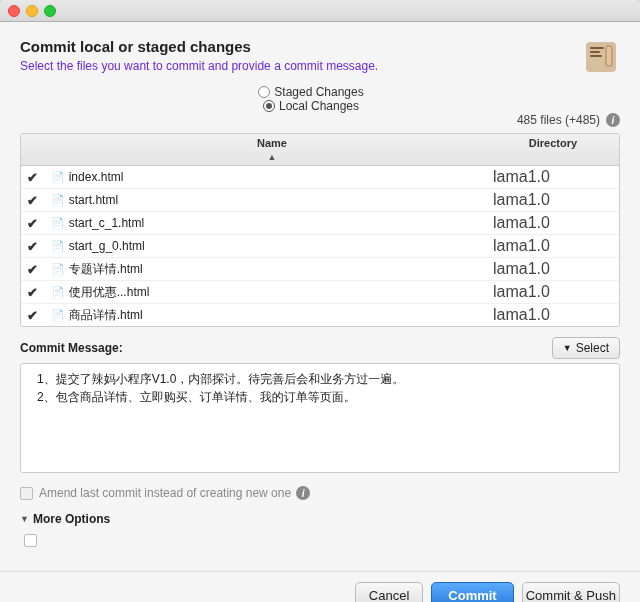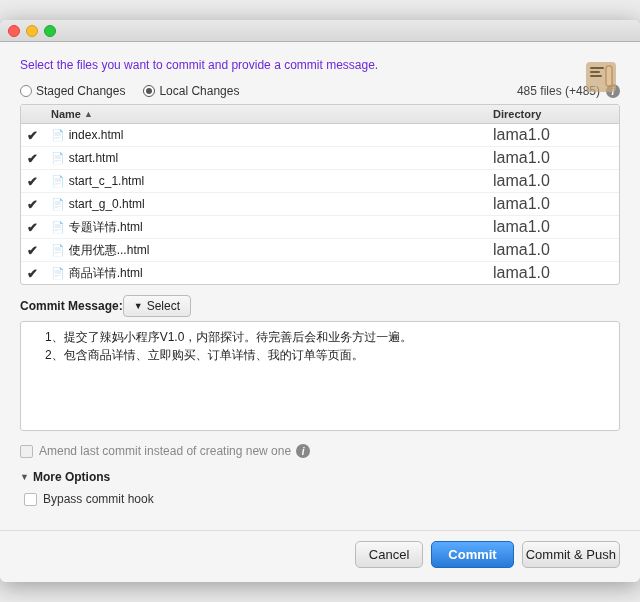--- a/index.html
+++ b/index.html
@@ -59,20 +59,21 @@
     }
 
     .header-area {
       position: relative;
     }
 
     .tabs-row {
       display: flex;
       align-items: center;
       margin-bottom: 6px;
+      flex-direction: column;
     }
     .tab-option {
       display: flex;
       align-items: center;
       gap: 4px;
       margin-right: 18px;
       font-size: 12px;
       color: #333;
       cursor: pointer;
     }
@@ -135,20 +136,21 @@
       border-bottom: 1px solid #ccc;
       padding: 3px 6px;
     }
     .col-header {
       font-size: 11px;
       font-weight: 600;
       color: #333;
       display: flex;
       align-items: center;
       gap: 3px;
+      flex-direction: column;
     }
     .sort-arrow {
       font-size: 9px;
       color: #555;
     }
     .table-body {
       max-height: 185px;
       overflow-y: auto;
     }
     .table-row {
@@ -180,21 +182,21 @@
       color: #888;
     }
     .dir-cell {
       font-size: 16px;
       color: #444;
     }
 
     .commit-label-row {
       display: flex;
       align-items: center;
-      justify-content: flex-start;
+      justify-content: space-between;
       margin-bottom: 4px;
     }
     .commit-label {
       font-size: 12px;
       font-weight: 600;
       color: #222;
     }
     .select-btn {
       display: flex;
       align-items: center;
@@ -207,21 +209,21 @@
       cursor: pointer;
       color: #222;
     }
 
     .commit-textarea {
       width: 100%;
       height: 110px;
       border: 1px solid #ccc;
       border-radius: 3px;
       font-size: 12px;
-      padding: 6px 24px;
+      padding: 6px 16px;
       resize: none;
       font-family: inherit;
       color: #222;
       background: #fff;
       margin-bottom: 10px;
       line-height: 1.5;
     }
 
     .amend-row {
       display: flex;
@@ -325,20 +327,21 @@
   <div class="titlebar">
     <div class="traffic-lights">
       <div class="traffic-light tl-close"></div>
       <div class="traffic-light tl-min"></div>
       <div class="traffic-light tl-max"></div>
     </div>
   </div>
 
   <div class="content">
     <div class="header-area">
+      <div class="header-title">Commit local or staged changes</div>
       <div class="header-subtitle">Select the files you want to commit and provide a commit message.</div>
 
       <div style="position:absolute;right:0;top:0;">
         <svg width="38" height="38" viewBox="0 0 38 38" fill="none">
           <rect x="4" y="4" width="30" height="30" rx="4" fill="#c8a87a" opacity="0.7"></rect>
           <rect x="8" y="9" width="14" height="2" rx="1" fill="#7a5c3a"></rect>
           <rect x="8" y="13" width="10" height="2" rx="1" fill="#7a5c3a"></rect>
           <rect x="8" y="17" width="12" height="2" rx="1" fill="#7a5c3a"></rect>
           <rect x="24" y="8" width="6" height="20" rx="2" fill="#e2c49a" stroke="#b08050" stroke-width="1"></rect>
         </svg>
@@ -468,21 +471,20 @@
     </div>
 
     
     <div class="more-options-section">
       <div class="more-options-header">
         <span class="triangle-down">▼</span>
         <span>More Options</span>
       </div>
       <div class="option-row">
         <div class="checkbox-opt"></div>
-        <span class="option-label">Bypass commit hook</span>
       </div>
     </div>
   </div>
 
   <div class="footer">
     <button class="btn-cancel">Cancel</button>
     <button class="btn-commit">Commit</button>
     <button class="btn-commit-push">Commit &amp; Push</button>
   </div>
 </div>

